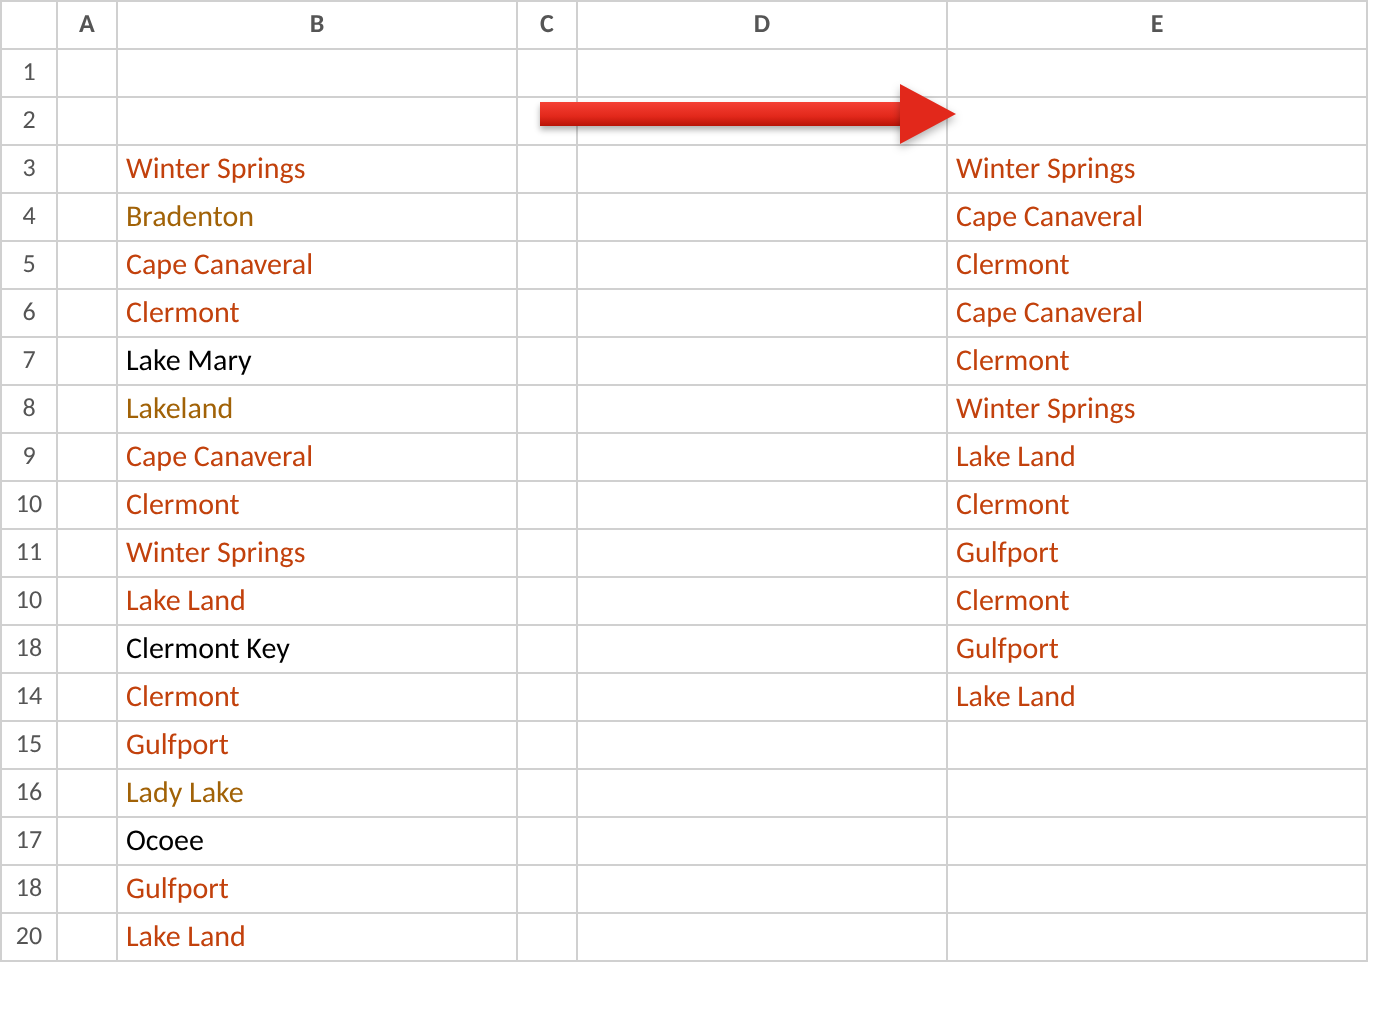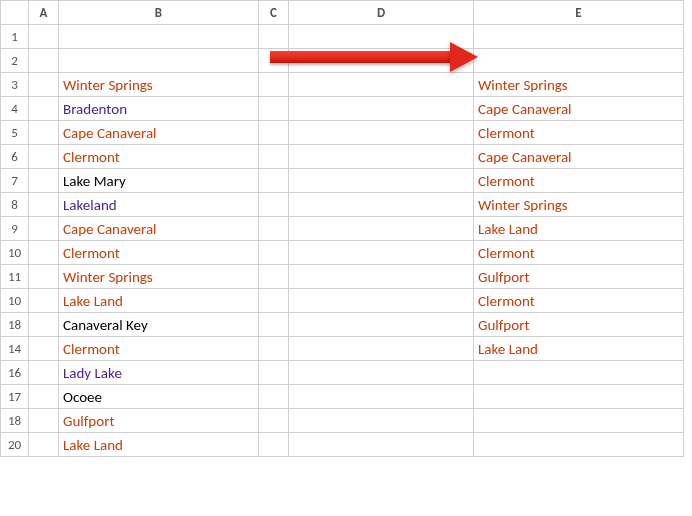--- a/index.html
+++ b/index.html
@@ -58,21 +58,21 @@
   .pink {
     background: #f5c1cd;
     color: #c2410c;
   }
   .blue {
     background: #dce6f1;
     color: #000;
   }
   .white-cell {
     background: #fff;
-    color: #4c1d95;
+    color: #a16207;
     margin-left: 12px;
   }
   .arrow-wrap {
     position: absolute;
     pointer-events: none;
     left: 270px;
     top: 42px;
     width: 210px;
     height: 30px;
     z-index: 5;
@@ -214,32 +214,40 @@
     <td class="row-header">10</td>
     <td></td>
     <td class="pink">Lake Land</td>
     <td></td>
     <td></td>
     <td class="pink">Clermont</td>
   </tr>
   <tr>
     <td class="row-header">18</td>
     <td></td>
-    <td class="blue">Canaveral Key</td>
+    <td class="blue">Clermont Key</td>
     <td></td>
     <td></td>
     <td class="pink">Gulfport</td>
   </tr>
   <tr>
     <td class="row-header">14</td>
     <td></td>
     <td class="pink">Clermont</td>
     <td></td>
     <td></td>
     <td class="pink">Lake Land</td>
+  </tr>
+  <tr>
+    <td class="row-header">15</td>
+    <td></td>
+    <td class="pink">Gulfport</td>
+    <td></td>
+    <td></td>
+    <td class="pink"></td>
   </tr>
   <tr>
     <td class="row-header">16</td>
     <td></td>
     <td class="white-cell">Lady Lake</td>
     <td></td>
     <td></td>
     <td class="pink"></td>
   </tr>
   <tr>

